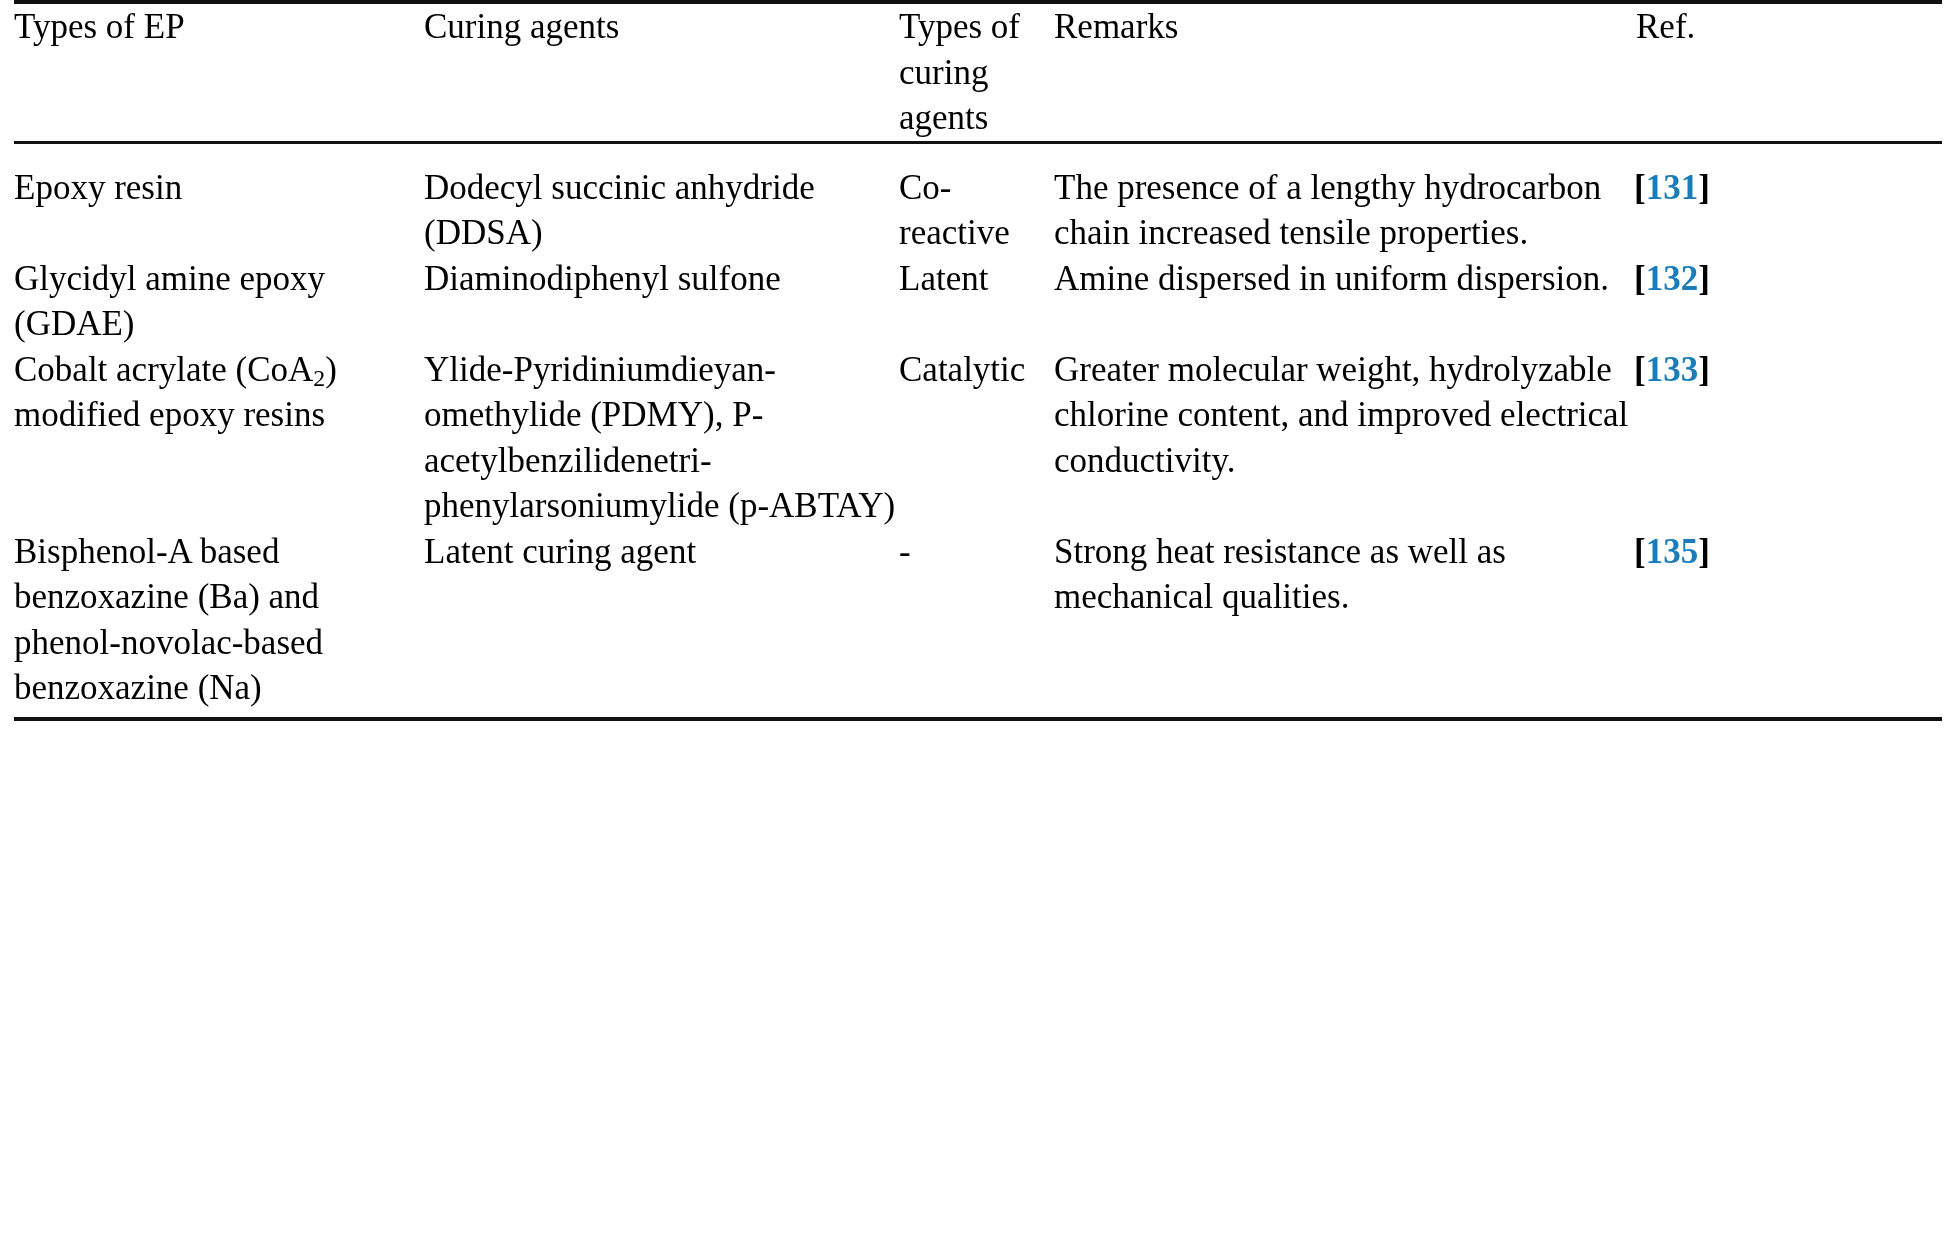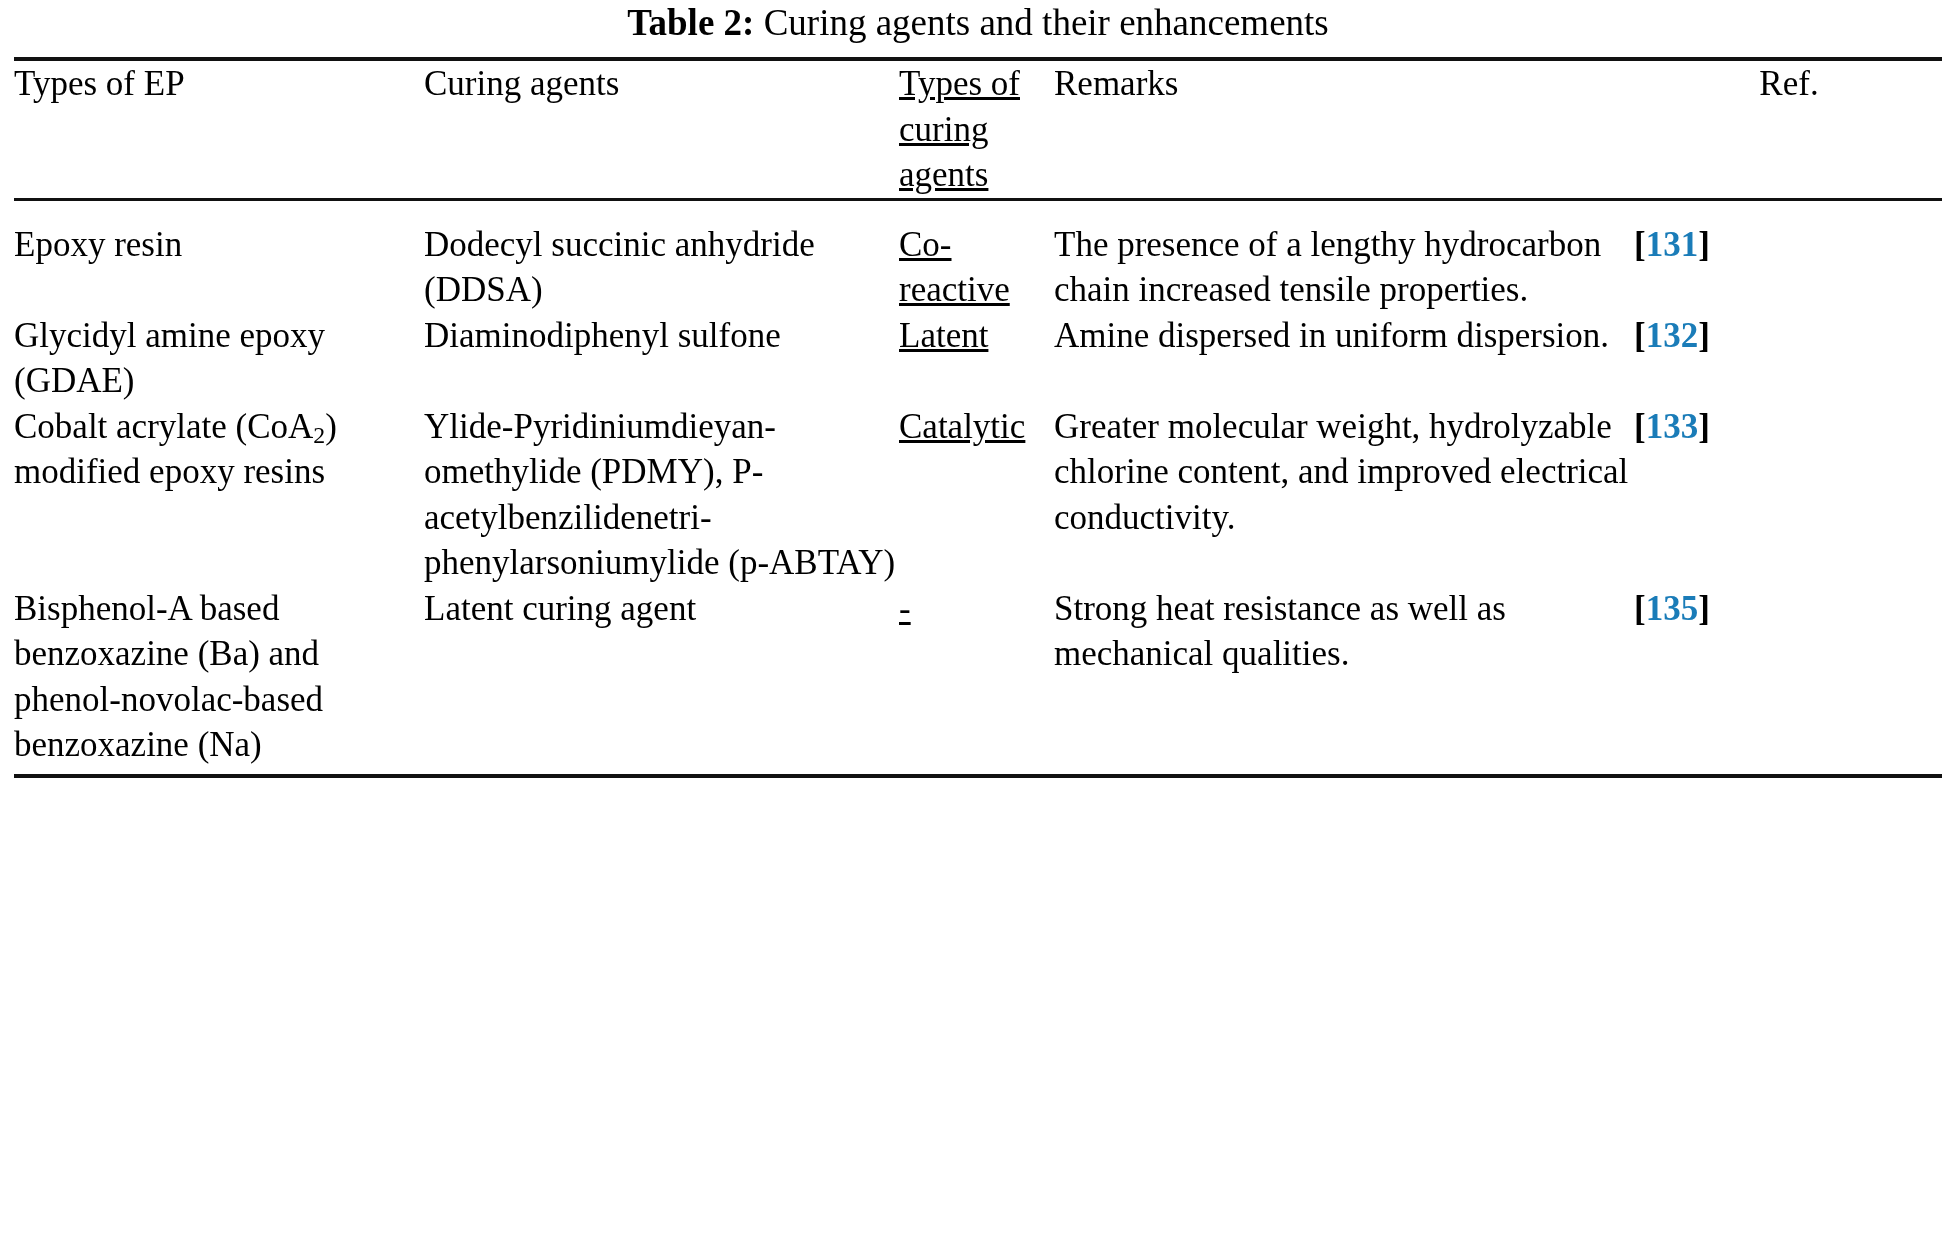--- a/index.html
+++ b/index.html
@@ -70,26 +70,26 @@
   
   col.c-type    { width: 410px; }
   col.c-agent   { width: 475px; }
   col.c-kind    { width: 155px; }
   col.c-remarks { width: 580px; }
   col.c-ref     { width: 308px; }
 
   .cell {
     padding-right: 24px;
   }
-  .cell-kind { padding-right: 14px; text-decoration: underline; }
+  .cell-kind { padding-right: 14px; }
   .cell-ref  { padding-right: 0; text-align: left; }
 
   
   .thead-row td { padding-top: 22px; padding-bottom: 10px; }
-  .thead-row .cell-ref { padding-left: 2px; text-align: center; }
+  .thead-row .cell-ref { padding-left: 2px; }
 
   
   .tbody-row td { padding-top: 18px; padding-bottom: 12px; }
   tr.tbody-row:first-child td { padding-top: 21px; }
 
   .ref-num {
     color: #1a7cb8;
   }
   .ref-bracket {
     color: #000000;
@@ -103,23 +103,20 @@
 
   .nowrap { white-space: nowrap; font-weight: bold; }
 
   .spacer-top { height: 6px; }
 </style>
 </head>
 <body>
 
 <div class="page">
 
-  <div class="caption">
-    <span class="caption-label">Table 2:</span><span>&nbsp;</span><span class="caption-text">Curing agents and their enhancements</span>
-  </div>
 
   <div class="rule"></div>
 
   <table class="data">
     <colgroup>
       <col class="c-type">
       <col class="c-agent">
       <col class="c-kind">
       <col class="c-remarks">
       <col class="c-ref">

